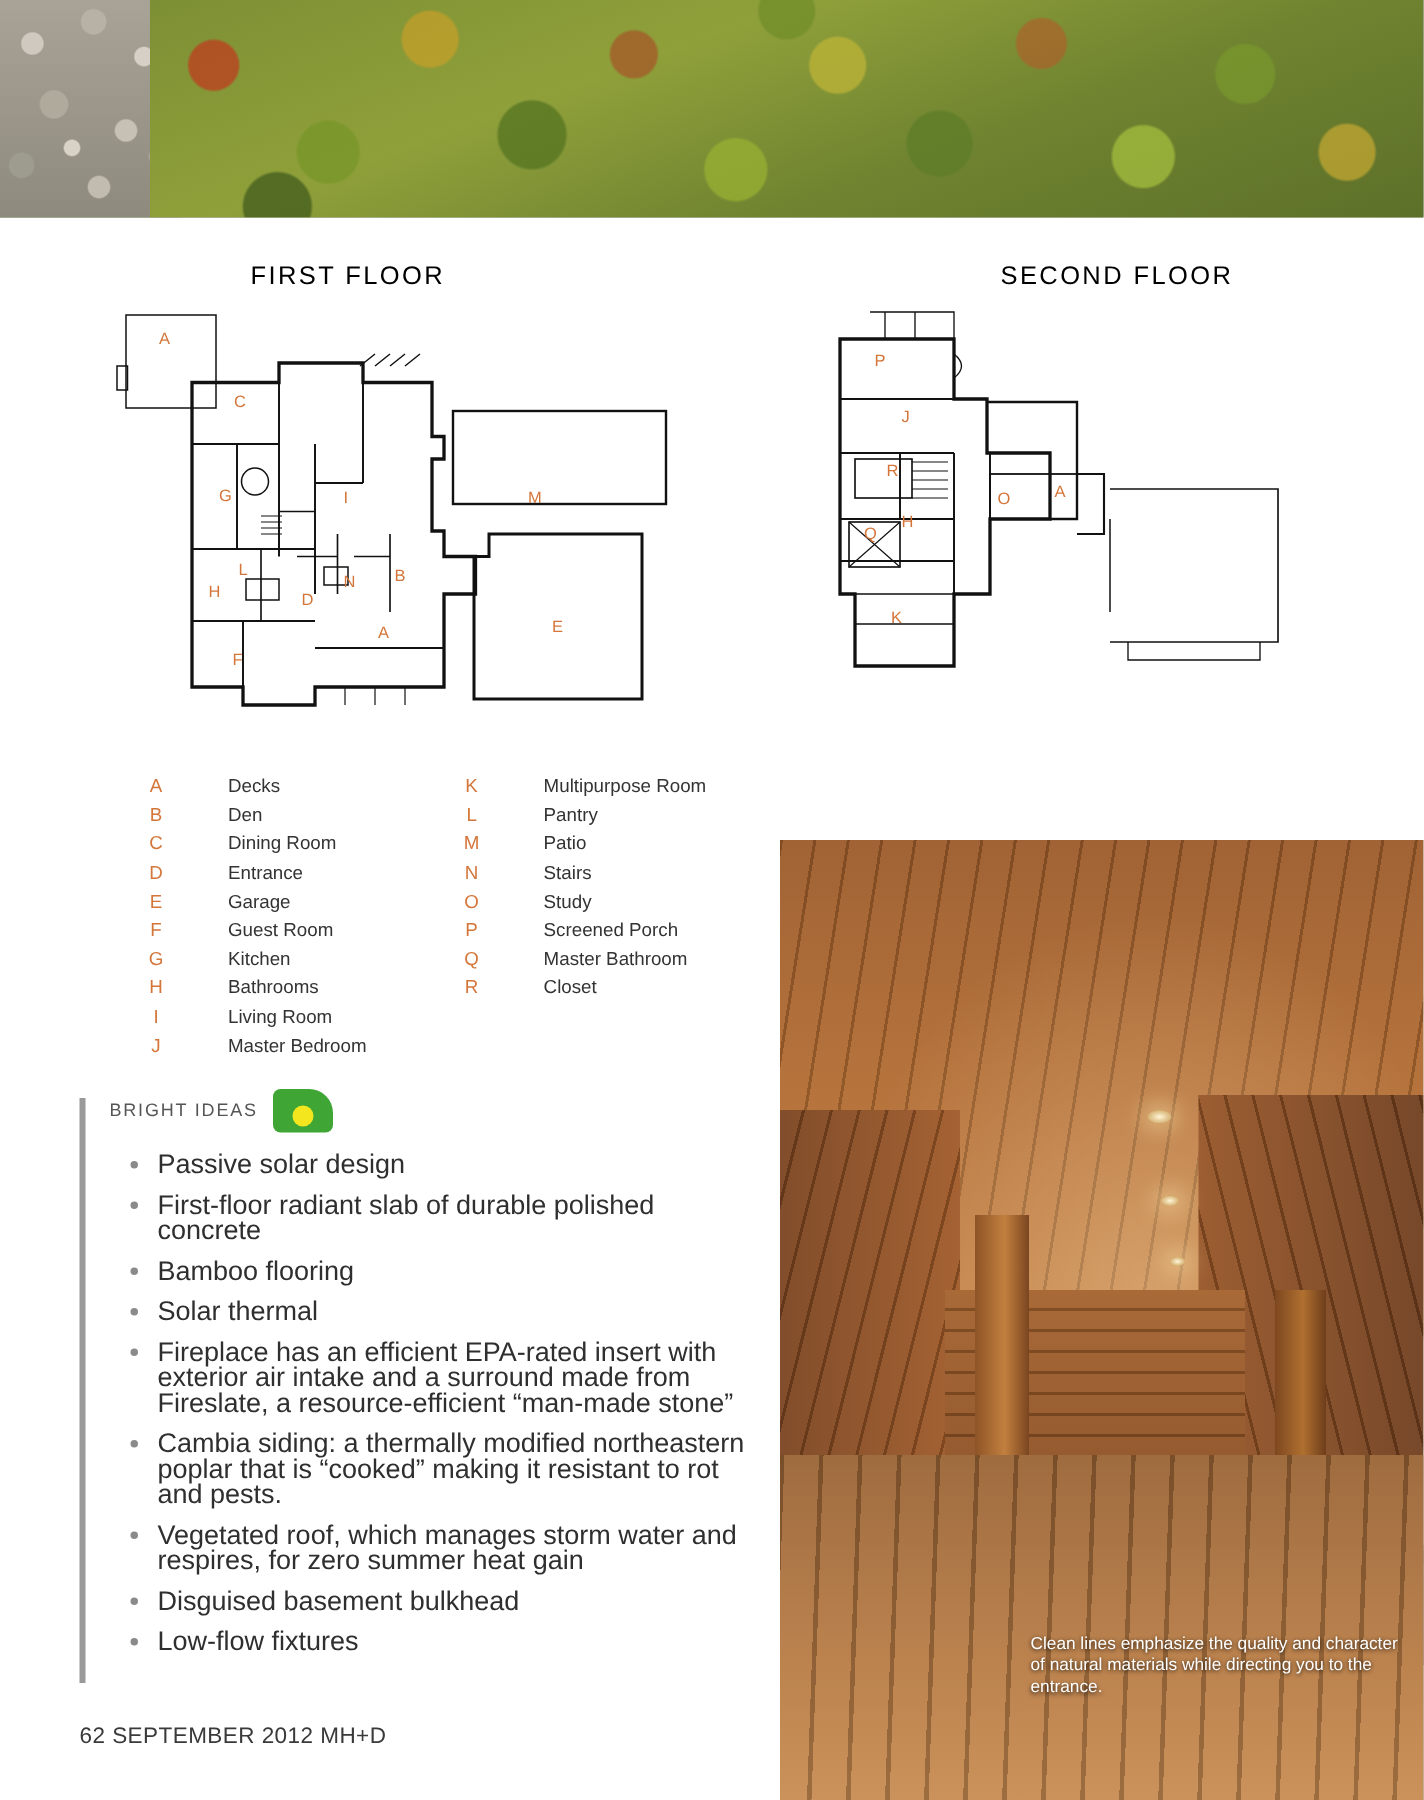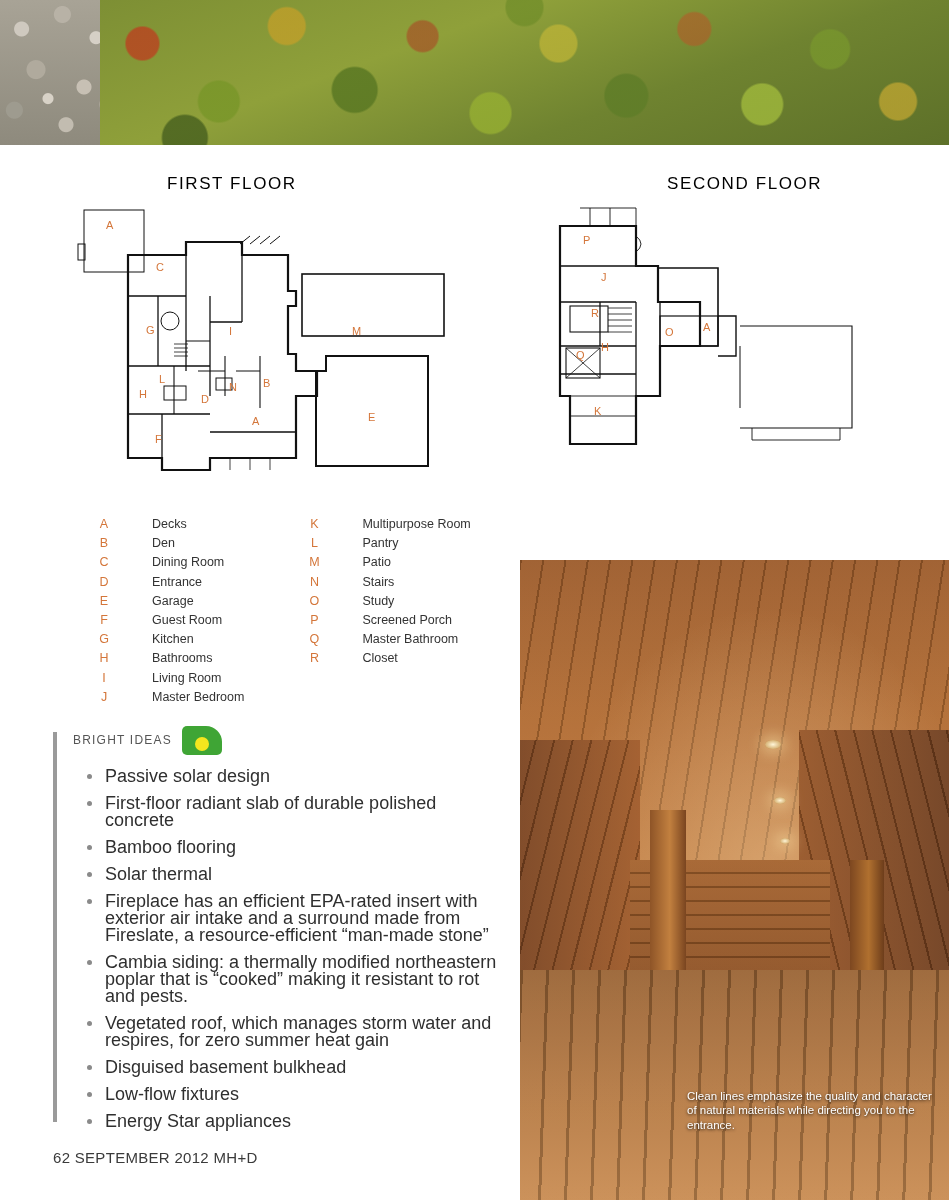--- a/index.html
+++ b/index.html
@@ -457,21 +457,20 @@
   <ul class="ideas">
     <li>Passive solar design</li>
     <li>First-floor radiant slab of durable polished concrete</li>
     <li>Bamboo flooring</li>
     <li>Solar thermal</li>
     <li>Fireplace has an efficient EPA-rated insert with exterior air intake and a surround made from Fireslate, a resource-efficient “man-made stone”</li>
     <li>Cambia siding: a thermally modified northeastern poplar that is “cooked” making it resistant to rot and pests.</li>
     <li>Vegetated roof, which manages storm water and respires, for zero summer heat gain</li>
     <li>Disguised basement bulkhead</li>
     <li>Low-flow fixtures</li>
-    <li>Energy Star appliances</li>
   </ul>
 </div>
 
 <div class="footer">62   SEPTEMBER 2012  MH+D</div>
 
 <div class="photo">
   <div class="photo-bg"></div>
   <div class="ceiling"></div>
   <div class="wall-left"></div>
   <div class="wall-right"></div>

